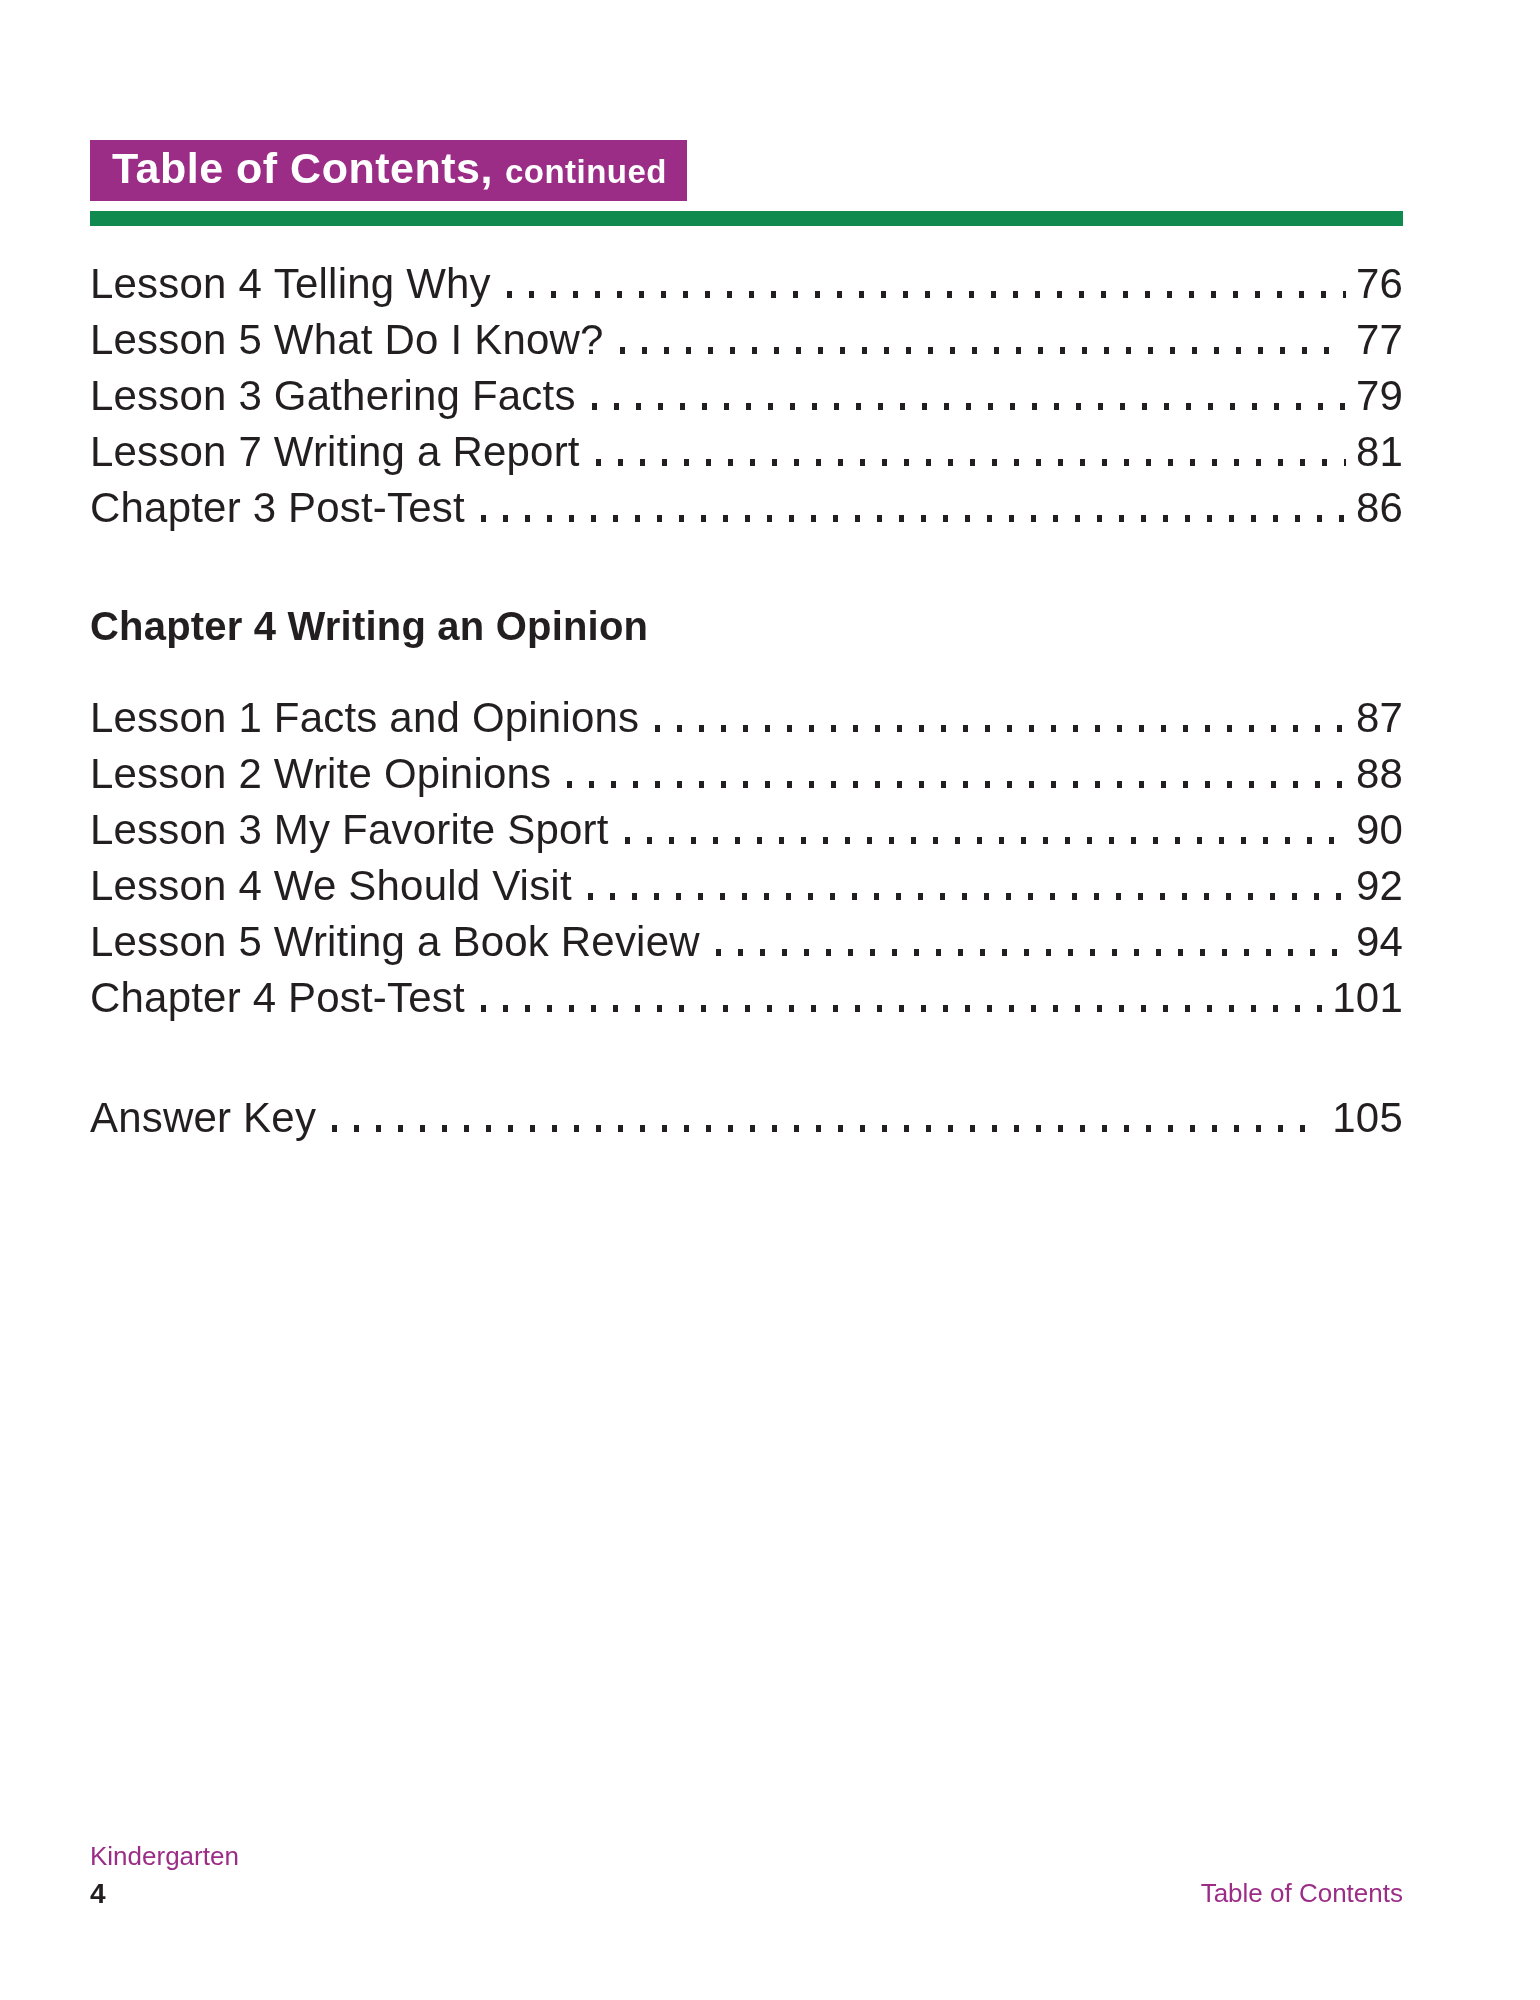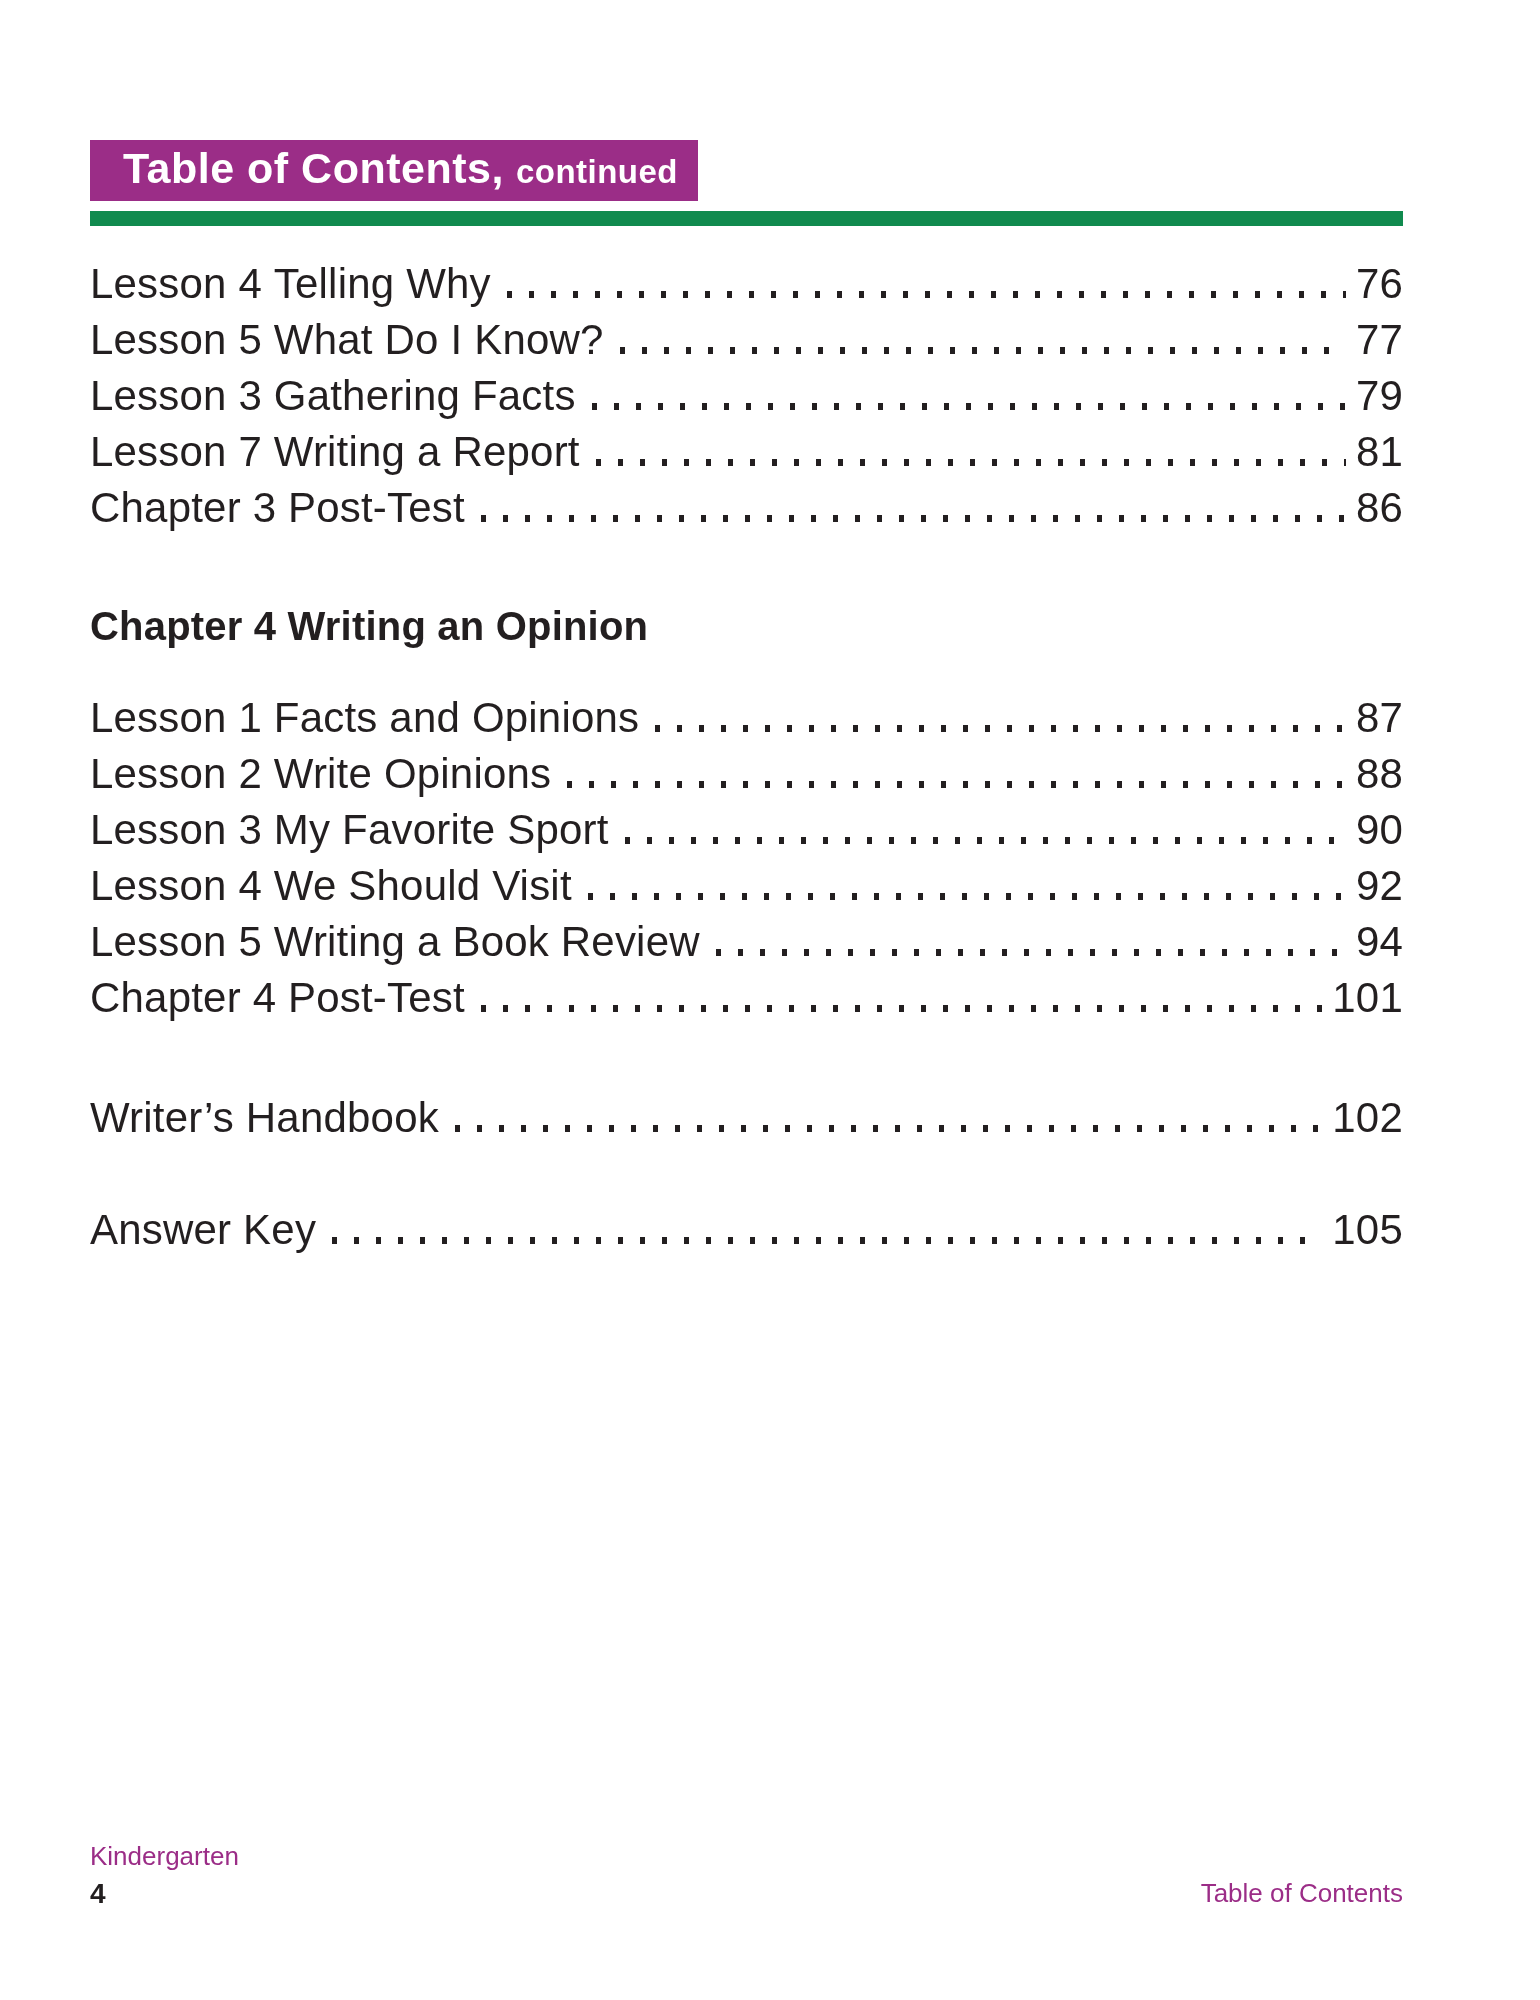--- a/index.html
+++ b/index.html
@@ -18,21 +18,21 @@
     left: 90px;
     right: 137px;
     top: 0;
   }
   
   .banner {
     display: inline-block;
     margin-top: 140px;
     background: #9b2d87;
     color: #ffffff;
-    padding: 4px 20px 8px 33px;
+    padding: 4px 20px 8px 22px;
     white-space: nowrap;
   }
   .banner-main {
     font-size: 43px;
     font-weight: bold;
     letter-spacing: 0.5px;
   }
   .banner-sub {
     font-size: 33px;
     font-weight: bold;
@@ -176,25 +176,20 @@
         <div class="toc-row">
           <span class="lead bold">Chapter 4</span>
           <span class="title">Post-Test</span>
           <span class="leader"></span>
           <span class="pageno">101</span>
         </div>
       </div>
 
     <div class="extras">
         <div class="toc-row">
-          <span class="title">Writer’s Handbook</span>
-          <span class="leader"></span>
-          <span class="pageno">102</span>
-        </div>
-        <div class="toc-row">
           <span class="title">Answer Key</span>
           <span class="leader"></span>
           <span class="pageno">105</span>
         </div>
       </div>
 
   </div>
 
   <div class="footer">
     <div class="footer-grade">Kindergarten</div>

